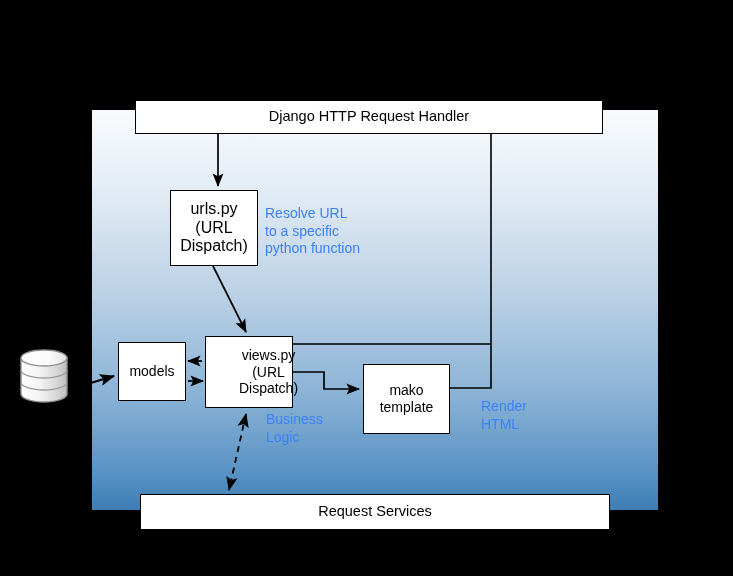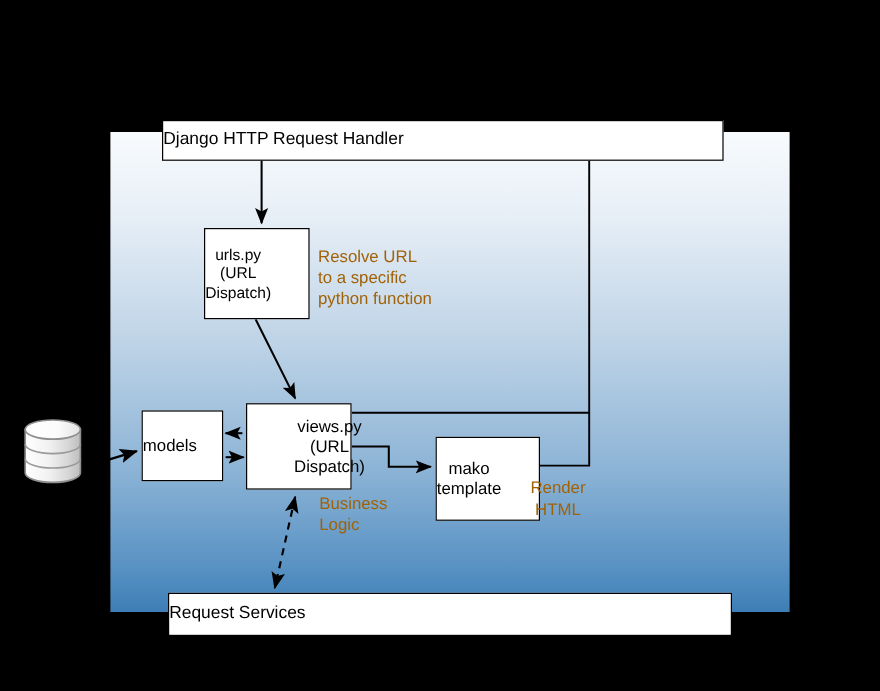--- a/index.html
+++ b/index.html
@@ -30,33 +30,34 @@
     background: linear-gradient(to bottom, #f8fbfd 0%, #e6eef6 18%, #bcd2e6 45%, #8db4d6 70%, #5a93c4 90%, #3d7eb5 100%);
   }
   
   .box {
     position: absolute;
     background: #ffffff;
     border: 1.3px solid #000000;
     box-sizing: border-box;
     display: flex;
     align-items: center;
+    justify-content: center;
     text-align: center;
     color: #000000;
     font-family: "Liberation Sans", sans-serif;
     line-height: 1.18;
   }
   #box-handler {
     left: 135px; top: 100px; width: 468px; height: 34px;
     font-size: 14.5px;
     z-index: 6;
   }
   #box-urls {
     left: 170px; top: 190px; width: 88px; height: 76px;
-    font-size: 13px;
+    font-size: 16px;
     z-index: 6;
   }
   #box-views {
     left: 205px; top: 336px; width: 88px; height: 72px;
     font-size: 14px;
     z-index: 6;
     padding-left: 39px;
   }
   #box-models {
     left: 118px; top: 342px; width: 68px; height: 59px;
@@ -69,30 +70,30 @@
     z-index: 6;
   }
   #box-external {
     left: 140px; top: 494px; width: 470px; height: 36px;
     font-size: 14.5px;
     z-index: 6;
   }
   
   .note {
     position: absolute;
-    color: #a16207;
+    color: #3b82f6;
     font-family: "Liberation Sans", sans-serif;
     font-size: 14px;
     line-height: 1.26;
     white-space: pre-line;
     z-index: 7;
   }
   #note-resolve { left: 265px; top: 205px; }
   #note-business { left: 266px; top: 411px; text-align: left; }
-  #note-render { left: 442px; top: 398px; text-align: center; }
+  #note-render { left: 481px; top: 398px; }
   
   #connectors {
     position: absolute;
     left: 0; top: 0;
     width: 733px;
     height: 576px;
     z-index: 5;
     pointer-events: none;
   }
   

